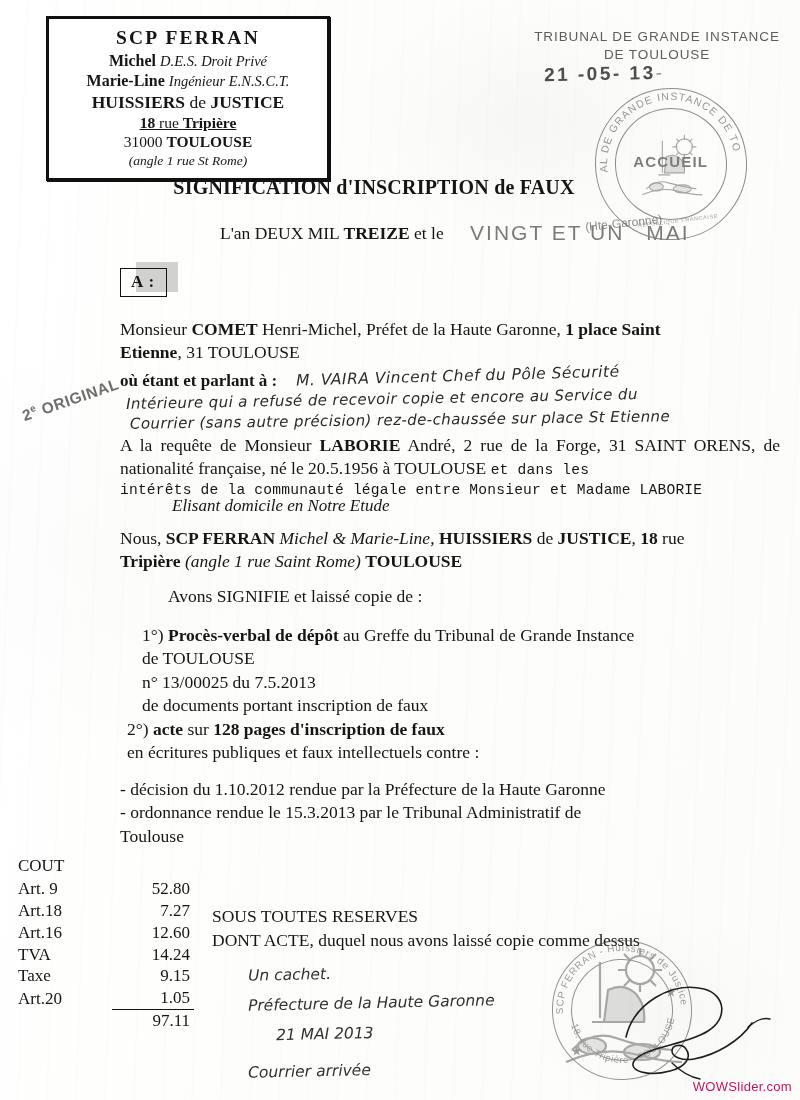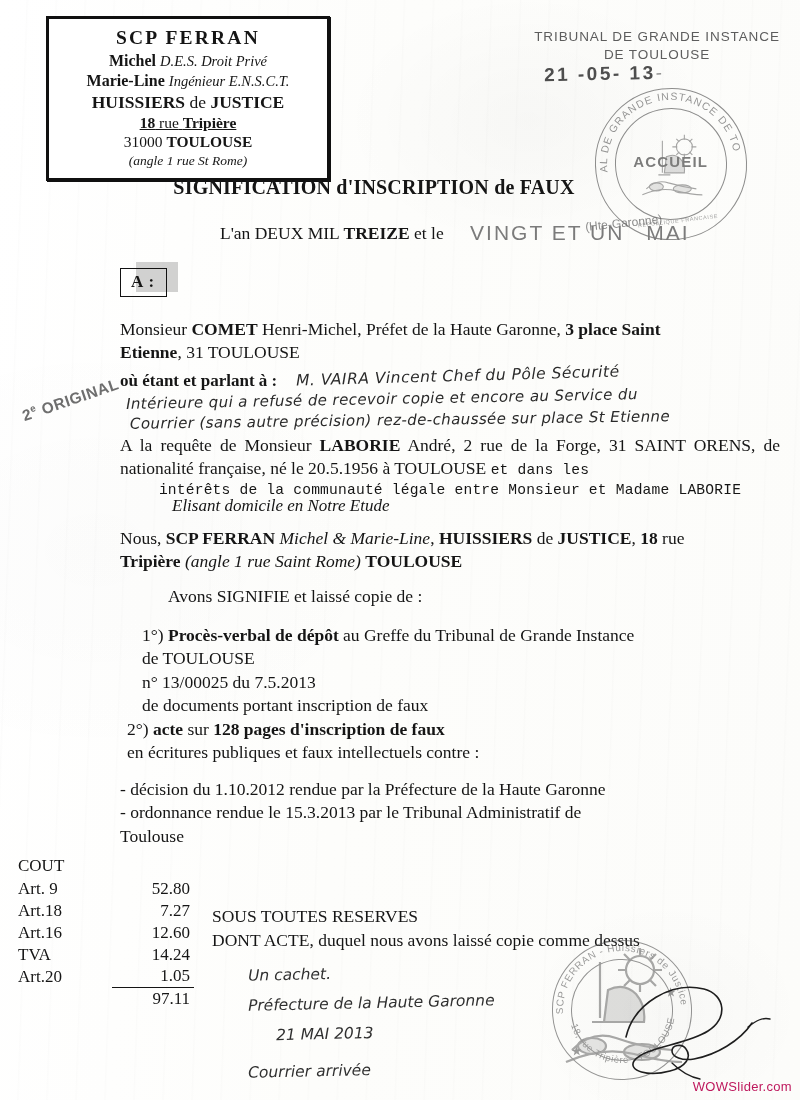--- a/index.html
+++ b/index.html
@@ -451,32 +451,32 @@
   </div>
 
   <div class="a-box-wrap">
     <div class="a-box-smudge"></div>
     <div class="a-box">A :</div>
   </div>
 
   <div class="orig-mark"><span>2</span><sup>e</sup><span> ORIGINAL</span></div>
 
   <div class="blk recipient">
-    <span>Monsieur </span><b>COMET</b><span> Henri-Michel, Préfet de la Haute Garonne, </span><b>3 place</b>
+    <span>Monsieur </span><b>COMET</b><span> Henri-Michel, Préfet de la Haute Garonne, </span><b>1 place</b>
     <b>Saint Etienne</b><span>, 31 TOULOUSE</span>
   </div>
 
   <div class="blk ou-etant">où étant et parlant à :</div>
   <div class="hand hw-1">M. VAIRA Vincent Chef du Pôle Sécurité</div>
   <div class="hand hw-2">Intérieure qui a refusé de recevoir copie et encore au Service du</div>
   <div class="hand hw-3">Courrier (sans autre précision) rez-de-chaussée sur place St Etienne</div>
 
   <div class="blk requete">
     <span>A la requête de Monsieur </span><b>LABORIE</b><span> André, 2 rue de la Forge, 31 SAINT ORENS, de nationalité française, né le 20.5.1956 à TOULOUSE </span><span class="mono">et dans les</span>
-    <div class="mono" style="text-align:center;">intérêts de la communauté légale entre Monsieur et Madame LABORIE</div>
+    <div class="mono" style="">intérêts de la communauté légale entre Monsieur et Madame LABORIE</div>
   </div>
   <div class="blk elisant">Elisant domicile en Notre Etude</div>
 
   <div class="blk nous">
     <span>Nous, </span><b>SCP FERRAN</b> <i>Michel &amp; Marie-Line</i><span>, </span><b>HUISSIERS</b><span> de </span><b>JUSTICE</b><span>, </span><b>18</b>
     <span>rue </span><b>Tripière</b> <i>(angle 1 rue Saint Rome)</i> <b>TOULOUSE</b>
   </div>
   <div class="blk avons">Avons SIGNIFIE et laissé copie de :</div>
 
   <div class="blk item1">
@@ -509,20 +509,24 @@
             <td class="lbl">Art.18</td>
             <td class="val">7.27</td>
           </tr>
         <tr>
             <td class="lbl">Art.16</td>
             <td class="val">12.60</td>
           </tr>
         <tr>
             <td class="lbl">TVA</td>
             <td class="val">14.24</td>
+          </tr>
+        <tr>
+            <td class="lbl">Taxe</td>
+            <td class="val">9.15</td>
           </tr>
         <tr>
             <td class="lbl">Art.20</td>
             <td class="val">1.05</td>
           </tr>
         <tr class="totrow">
             <td class="lbl"></td>
             <td class="val">97.11</td>
           </tr>
       </tbody>

